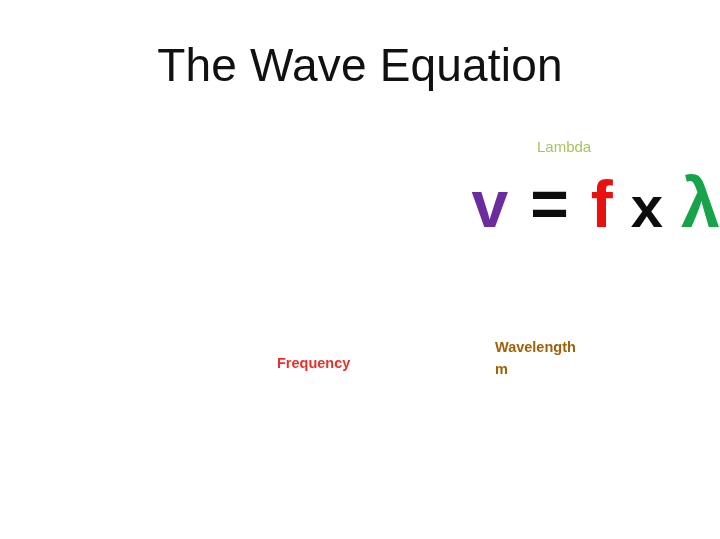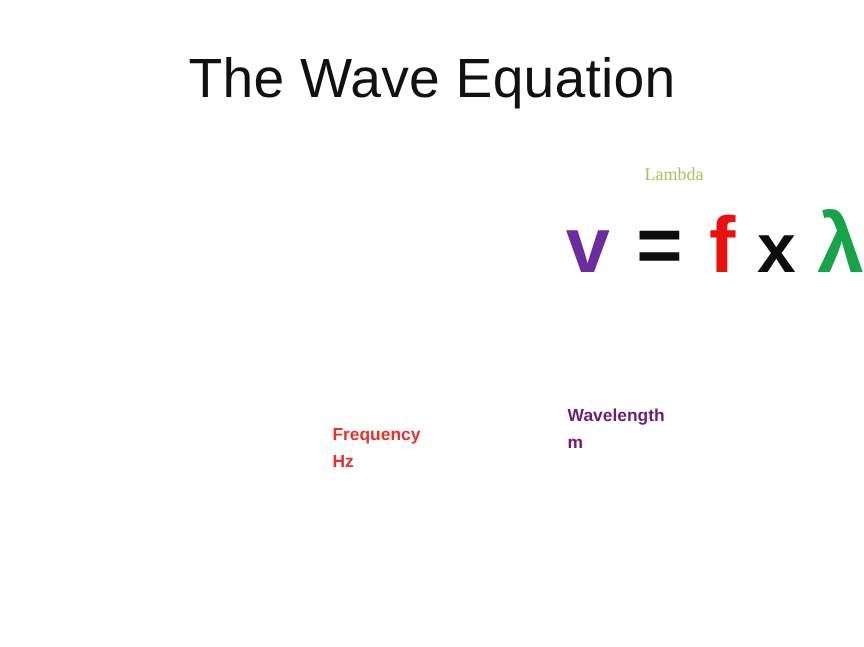--- a/index.html
+++ b/index.html
@@ -59,21 +59,21 @@
   .term-equals { color: #0D0D0D; font-weight: 700; }
   .term-f      { color: #E8110F; }
   .term-times  { color: #0D0D0D; font-size: 58px; }
   .term-lambda { color: #16A34A; font-size: 70px; }
 
   
   #lambda-callout {
     position: absolute;
     left: 537px;
     top: 138px;
-    font-family: Liberation Serif, serif;
+    font-family: Liberation Sans, sans-serif;
     font-size: 15px;
     font-weight: 400;
     color: #A8C45A;
     white-space: nowrap;
   }
 
   
   .annotation {
     position: absolute;
     font-family: "Liberation Sans", sans-serif;
@@ -89,44 +89,43 @@
     color: #6B2D9E;
   }
 
   #ann-frequency {
     left: 277px;
     top: 352px;
     color: #E8302C;
   }
 
   #ann-wavelength {
-    left: 473px;
+    left: 495px;
     top: 336px;
-    color: #701a75;
+    color: #a16207;
   }
 
   .annotation .unit { display: block; }
 </style>
 </head>
 <body>
 
 <div id="slide">
 
   <div id="title">The Wave Equation</div>
 
   <div id="equation">
     <span class="term term-v">v</span><span class="gap-md"></span><span class="term term-equals">=</span><span class="gap-md"></span><span class="term term-f">f</span><span class="gap-sm"></span><span class="term term-times">x</span><span class="gap-sm"></span><span class="term term-lambda">λ</span>
   </div>
 
   <div id="lambda-callout">Lambda</div>
 
 
   <div class="annotation" id="ann-frequency">
     <span>Frequency</span>
-    <span class="unit">Hz</span>
   </div>
 
   <div class="annotation" id="ann-wavelength">
     <span>Wavelength</span>
     <span class="unit">m</span>
   </div>
 
 </div>
 
 </body></html>

